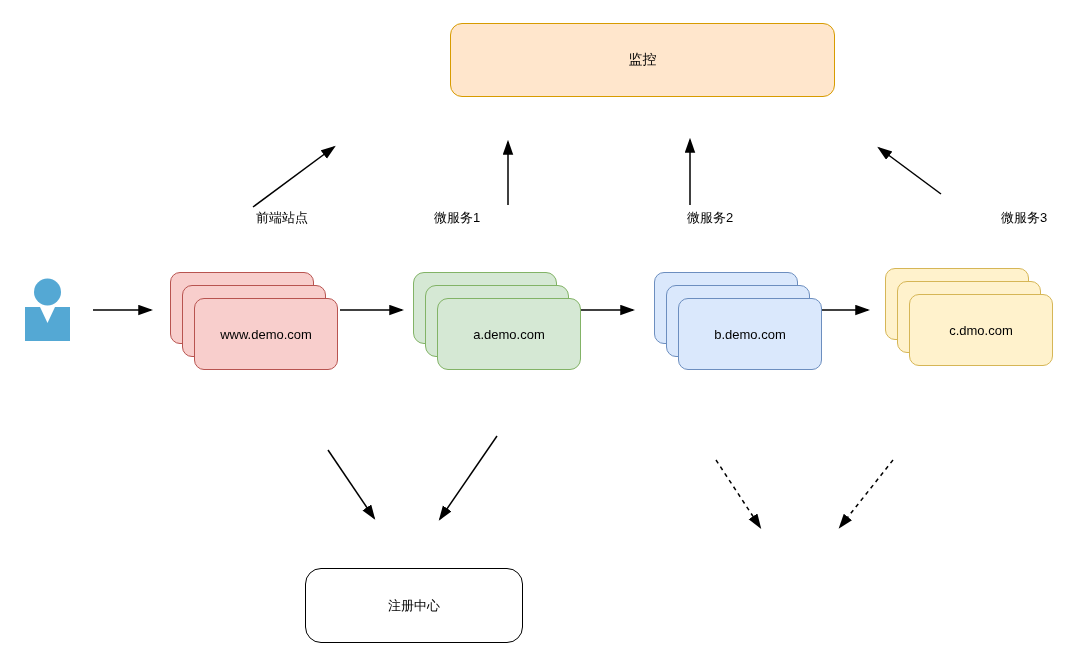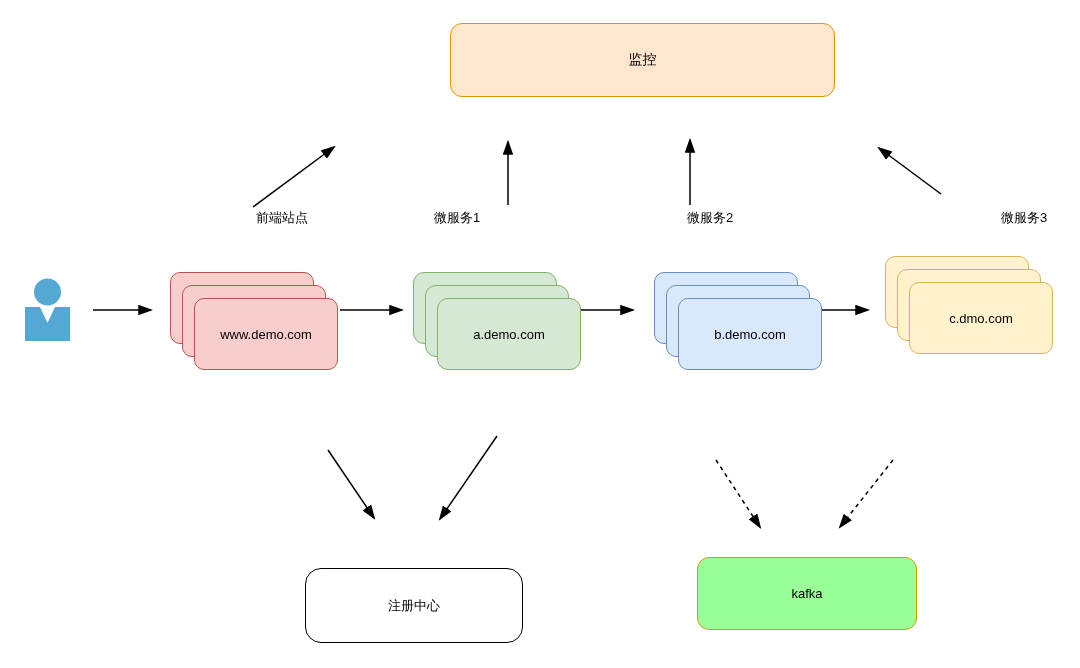--- a/index.html
+++ b/index.html
@@ -55,21 +55,21 @@
   .stack .card.front {
     display: flex; align-items: center; justify-content: center;
     font-size: 13px; color: #000000;
   }
   .stack-red    { left: 170px; top: 272px; }
   .stack-red .card    { background: #F8CECC; border-color: #B85450; }
   .stack-green  { left: 413px; top: 272px; }
   .stack-green .card  { background: #D5E8D4; border-color: #82B366; border-radius: 11px; }
   .stack-blue   { left: 643px; top: 272px; margin-left: 11px; }
   .stack-blue .card   { background: #DAE8FC; border-color: #6C8EBF; }
-  .stack-yellow { left: 885px; top: 256px; }
+  .stack-yellow { left: 885px; top: 268px; }
   .stack-yellow .card { background: #FFF2CC; border-color: #D6B656; }
   .edge-label {
     position: absolute;
     top: 209px;
     transform: translateX(-50%);
     font-size: 13px;
     color: #000000;
     white-space: nowrap;
   }
   .label-frontend { left: 263px; margin-left: 19px; }
@@ -150,17 +150,14 @@
     <div class="card"></div>
     <div class="card front">
       <span>c.dmo.com</span>
     </div>
   </div>
 
   <div class="node node-registry">
     <span>注册中心</span>
   </div>
 
-  <div class="node node-kafka">
-    <span>kafka</span>
-  </div>
 
 </div>
 
 </body></html>

